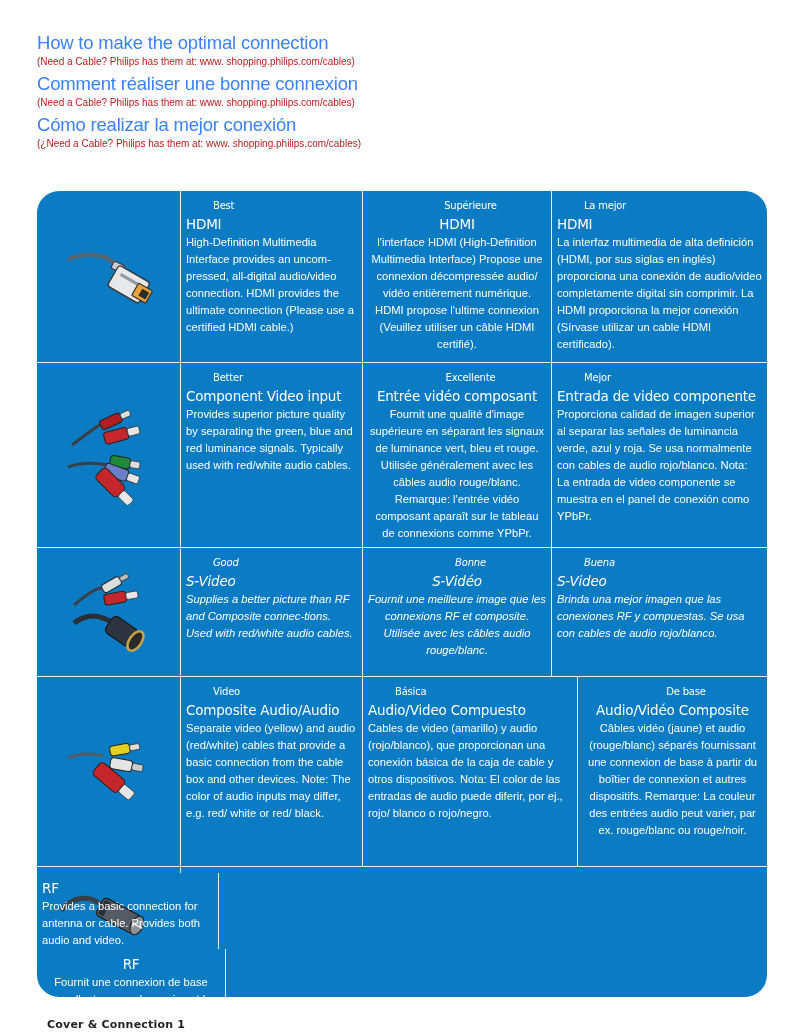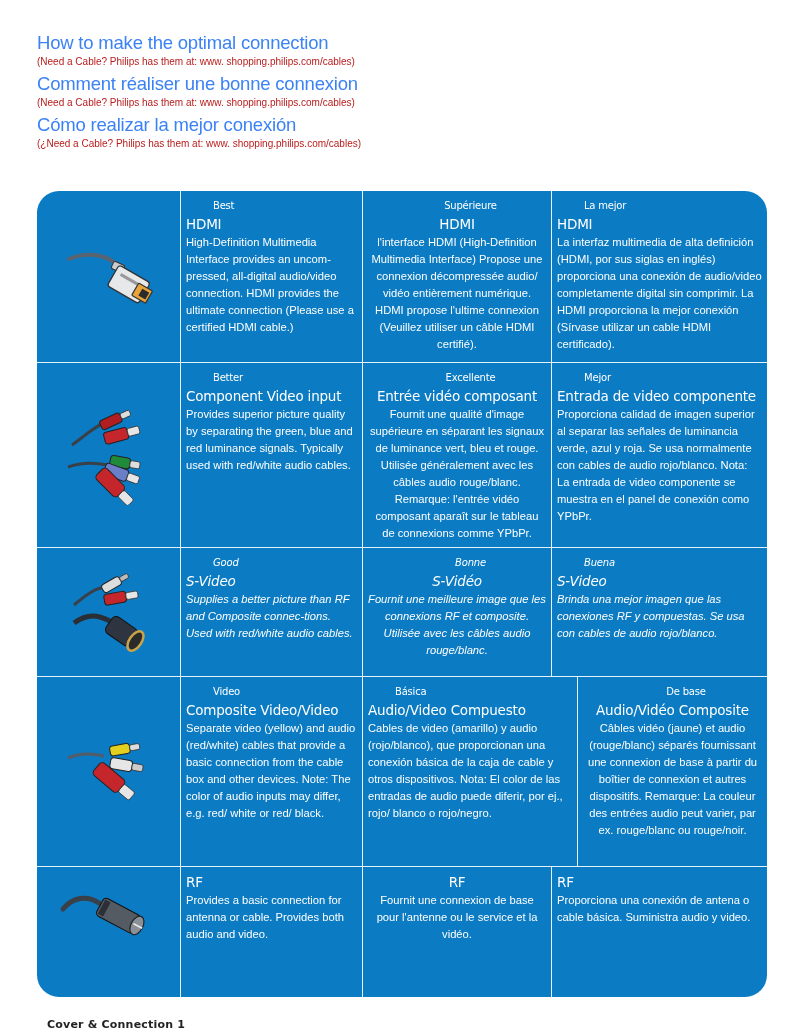--- a/index.html
+++ b/index.html
@@ -184,36 +184,36 @@
           </g>
           <g transform="rotate(40 48 48)">
             <rect x="28" y="40" width="32" height="16" rx="4" fill="#c4262b" stroke="#222" stroke-width="1"></rect>
             <rect x="60" y="43" width="14" height="10" rx="2" fill="#e6e6e6" stroke="#333" stroke-width="0.8"></rect>
           </g>
         </svg>
       </div>
     </div>
     <div class="cell c1">
       <div class="rank">Video</div>
-      <div class="ctype">Composite Video/Video</div>
+      <div class="ctype">Composite Audio/Audio</div>
       <div class="desc">Separate video (yellow) and audio (red/white) cables that provide a basic connection from the cable box and other devices. Note: The color of audio inputs may differ, e.g. red/ white or red/ black.</div>
     </div>
     <div class="cell c3">
       <div class="rank">Básica</div>
       <div class="ctype">Audio/Video Compuesto</div>
       <div class="desc">Cables de video (amarillo) y audio (rojo/blanco), que proporcionan una conexión básica de la caja de cable y otros dispositivos. Nota: El color de las entradas de audio puede diferir, por ej., rojo/ blanco o rojo/negro.</div>
     </div>
     <div class="cell c2">
       <div class="rank">De base</div>
       <div class="ctype">Audio/Vidéo Composite</div>
       <div class="desc">Câbles vidéo (jaune) et audio (rouge/blanc) séparés fournissant une connexion de base à partir du boîtier de connexion et autres dispositifs. Remarque: La couleur des entrées audio peut varier, par ex. rouge/blanc ou rouge/noir.</div>
     </div>
   </div>
 
-  <div class="row last" style="top:676px; height:130px;">
+  <div class="row last" style="top:676px; height:130px;flex-direction:column;">
     <div class="cell c0">
       <div class="icon-box" style="align-items:flex-start; padding-top:18px;">
         <svg width="100" height="60" viewBox="0 0 100 60">
           <path d="M4 24 C 14 12, 28 10, 40 18" stroke="#3a4048" stroke-width="5" fill="none" stroke-linecap="round"></path>
           <g transform="rotate(28 62 32)">
             <rect x="38" y="22" width="42" height="20" rx="4" fill="#555b63" stroke="#111" stroke-width="1"></rect>
             <rect x="40" y="24" width="6" height="16" fill="#2c3036"></rect>
             <ellipse cx="80" cy="32" rx="6" ry="10" fill="#8a9098" stroke="#222" stroke-width="1.2"></ellipse>
             <line x1="76" y1="32" x2="86" y2="32" stroke="#eee" stroke-width="1.5"></line>
           </g>

